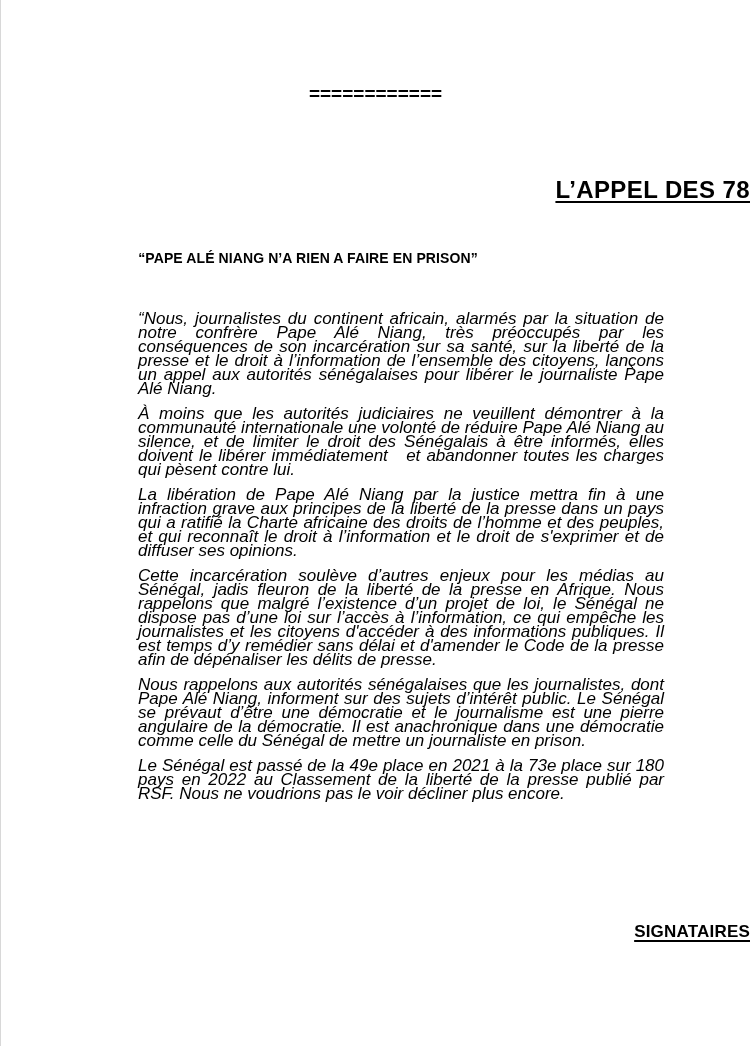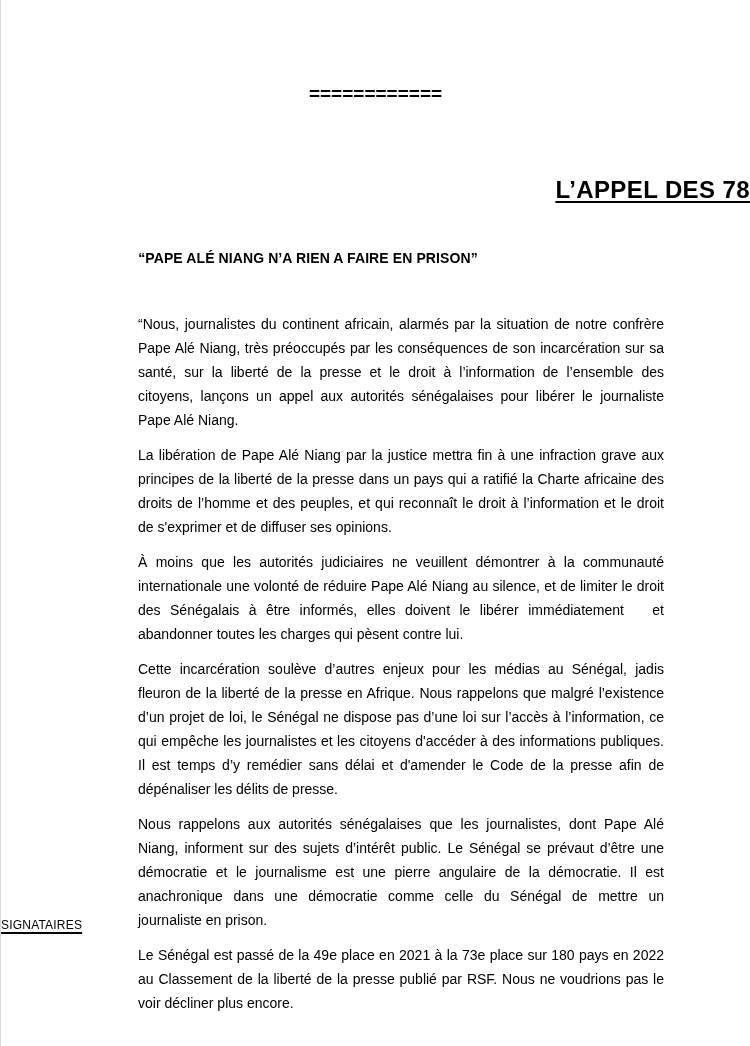--- a/index.html
+++ b/index.html
@@ -71,40 +71,41 @@
 
   
   .body-col {
     position: absolute;
     top: 312px;
     left: 137px;
     width: 526px;
   }
   .body-col p {
     margin: 0 0 11px 0;
-    font-size: 14px;
-    line-height: 24px;
+    font-style: italic;
+    font-size: 17px;
+    line-height: 14px;
     text-align: justify;
     text-justify: inter-word;
     white-space: pre-wrap;
     hyphens: none;
   }
   .body-col p:last-child {
     margin-bottom: 0;
   }
 
   
   .signatories {
     position: absolute;
     top: 908px;
     left: 0;
     right: 0;
-    text-align: left;
-    font-weight: normal;
-    font-size: 12px;
+    text-align: right;
+    font-weight: bold;
+    font-size: 17px;
     letter-spacing: 0.2px;
   }
   .signatories span.u {
     text-decoration: underline;
     text-underline-offset: 3px;
     text-decoration-thickness: 2px;
   }
 </style>
 </head>
 <body>
@@ -112,22 +113,22 @@
 <div class="page">
 
   <div class="eq-rule">============</div>
 
   <h1 class="doc-title"><span class="u">L’APPEL DES 78</span></h1>
 
   <h2 class="doc-subtitle">“PAPE ALÉ NIANG N’A RIEN A FAIRE EN PRISON”</h2>
 
   <div class="body-col">
     <p>“Nous, journalistes du continent africain, alarmés par la situation de notre confrère Pape Alé Niang, très préoccupés par les conséquences de son incarcération sur sa santé, sur la liberté de la presse et le droit à l’information de l’ensemble des citoyens, lançons un appel aux autorités sénégalaises pour libérer le journaliste Pape Alé Niang.</p>
+    <p>À moins que les autorités judiciaires ne veuillent démontrer à la communauté internationale une volonté de réduire Pape Alé Niang au silence, et de limiter le droit des Sénégalais à être informés, elles doivent le libérer immédiatement   et abandonner toutes les charges qui pèsent contre lui.</p>
     <p>La libération de Pape Alé Niang par la justice mettra fin à une infraction grave aux principes de la liberté de la presse dans un pays qui a ratifié la Charte africaine des droits de l’homme et des peuples, et qui reconnaît le droit à l’information et le droit de s'exprimer et de diffuser ses opinions.</p>
-    <p>À moins que les autorités judiciaires ne veuillent démontrer à la communauté internationale une volonté de réduire Pape Alé Niang au silence, et de limiter le droit des Sénégalais à être informés, elles doivent le libérer immédiatement   et abandonner toutes les charges qui pèsent contre lui.</p>
     <p>Cette incarcération soulève d’autres enjeux pour les médias au Sénégal, jadis fleuron de la liberté de la presse en Afrique. Nous rappelons que malgré l’existence d’un projet de loi, le Sénégal ne dispose pas d’une loi sur l’accès à l’information, ce qui empêche les journalistes et les citoyens d'accéder à des informations publiques. Il est temps d’y remédier sans délai et d'amender le Code de la presse afin de dépénaliser les délits de presse.</p>
     <p>Nous rappelons aux autorités sénégalaises que les journalistes, dont Pape Alé Niang, informent sur des sujets d’intérêt public. Le Sénégal se prévaut d’être une démocratie et le journalisme est une pierre angulaire de la démocratie. Il est anachronique dans une démocratie comme celle du Sénégal de mettre un journaliste en prison.</p>
     <p>Le Sénégal est passé de la 49e place en 2021 à la 73e place sur 180 pays en 2022 au Classement de la liberté de la presse publié par RSF. Nous ne voudrions pas le voir décliner plus encore.</p>
   </div>
 
   <h2 class="signatories"><span class="u">SIGNATAIRES</span></h2>
 
 </div>
 
 </body></html>

